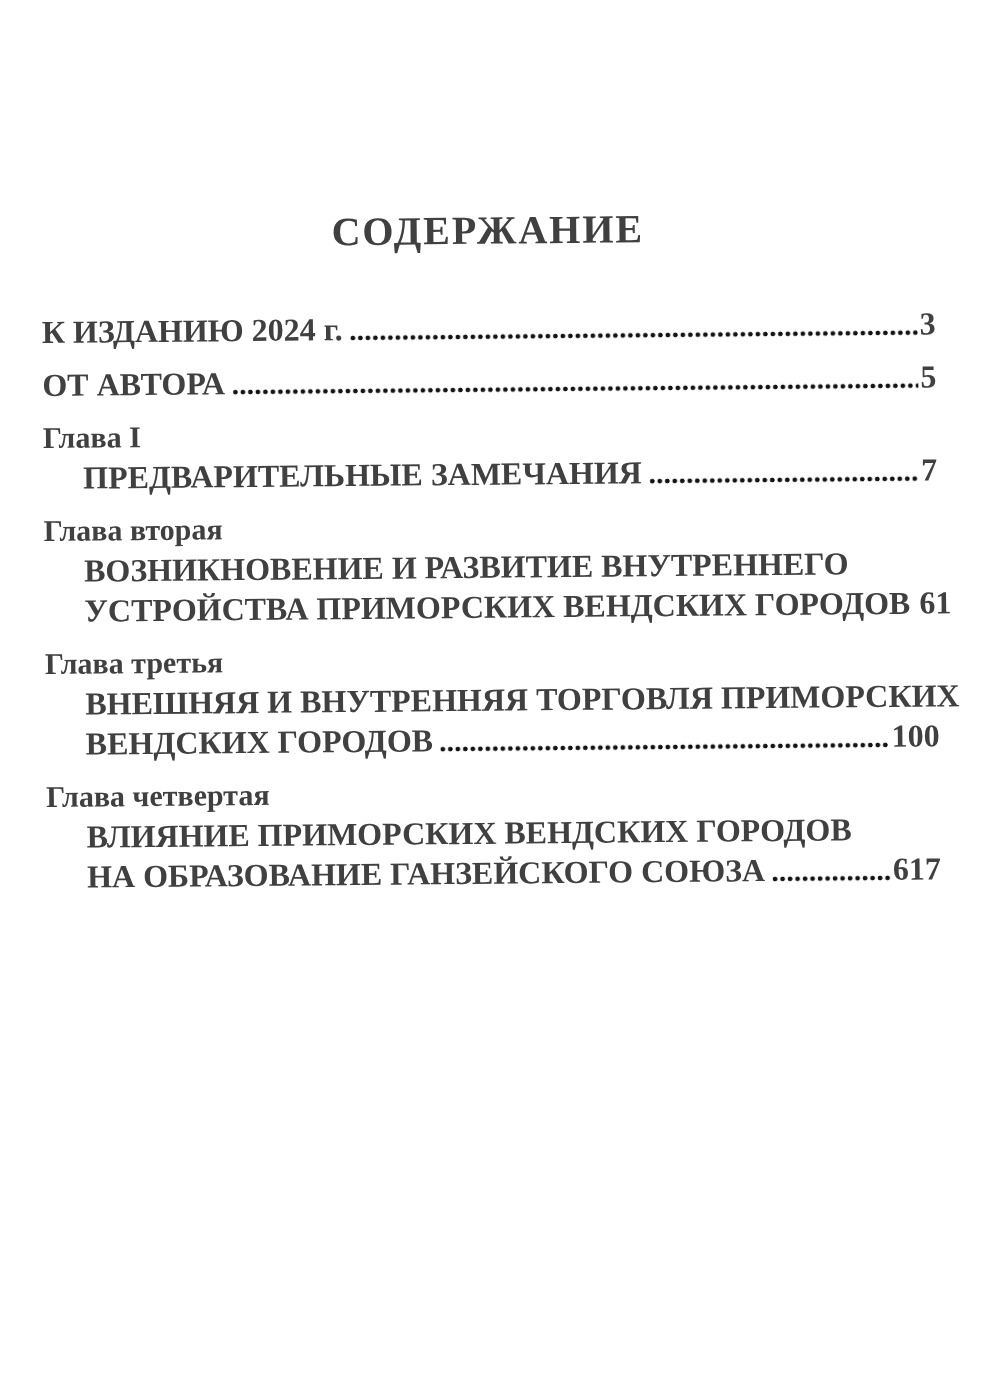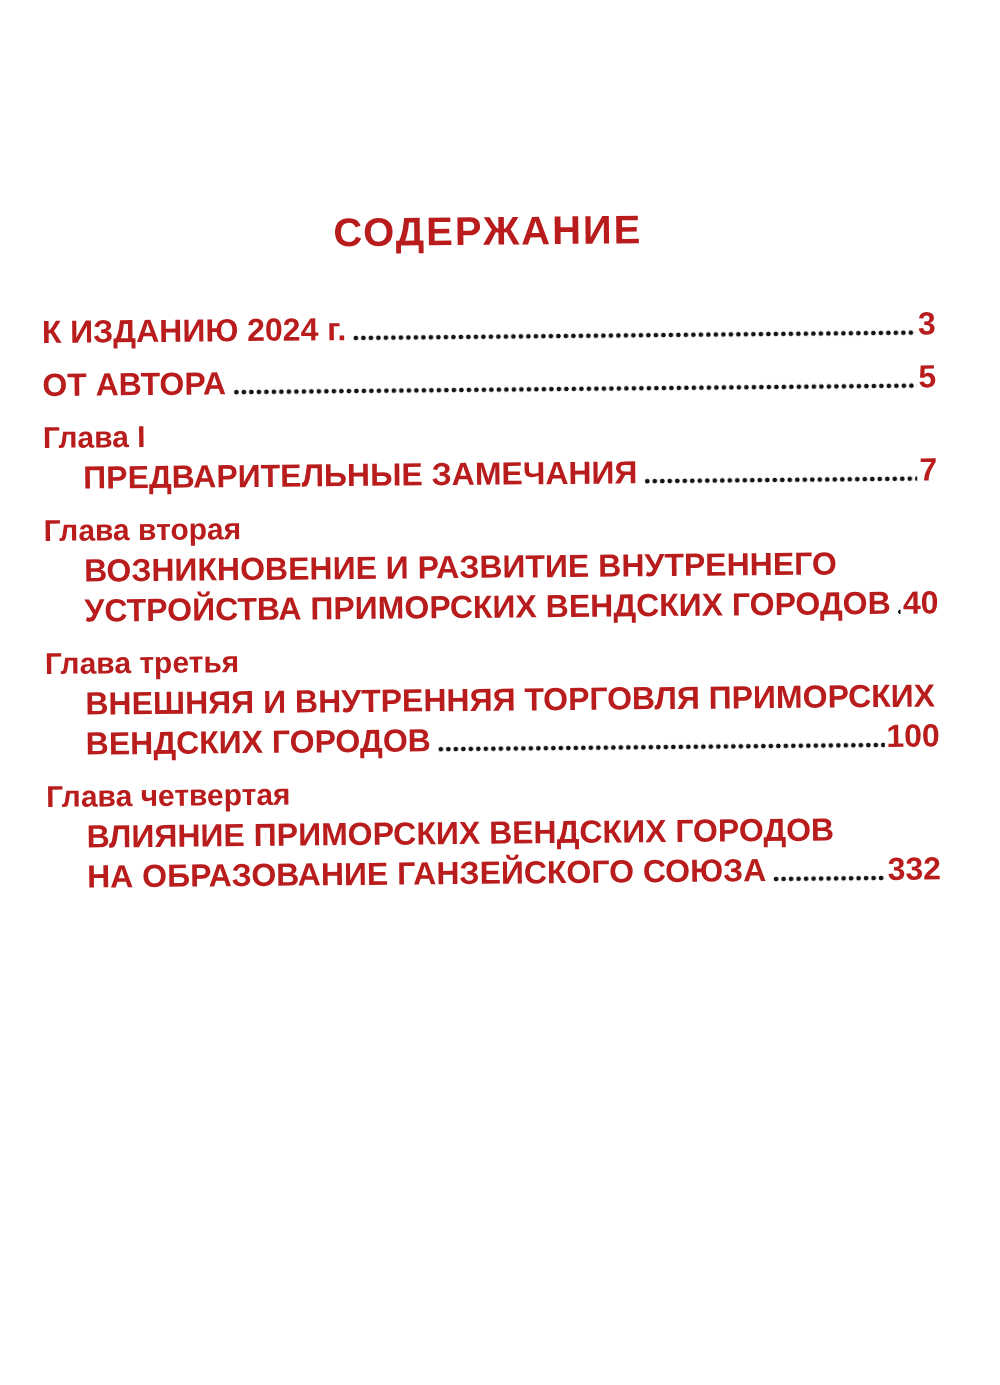--- a/index.html
+++ b/index.html
@@ -7,22 +7,22 @@
     padding: 0;
     width: 1000px;
     height: 1385px;
     background: #ffffff;
     overflow: hidden;
   }
   .sheet {
     position: absolute;
     inset: 0;
     background: #ffffff;
-    font-family: Liberation Sans, sans-serif;
-    color: #b91c1c;
+    font-family: Liberation Serif, serif;
+    color: #404040;
   }
   
   .content {
     position: absolute;
     left: 44px;
     right: 62px;
     top: 212px;
     transform: rotate(-0.55deg);
     transform-origin: 0 50%;
   }
@@ -89,36 +89,36 @@
             <span class="dots"></span>
             <span class="page-num">7</span>
           </div>
         </div>
         <div class="entry">
           <div class="chapter-label">Глава вторая</div>
           <div class="line indent">ВОЗНИКНОВЕНИЕ И РАЗВИТИЕ ВНУТРЕННЕГО</div>
           <div class="line indent row">
             <span class="text">УСТРОЙСТВА ПРИМОРСКИХ ВЕНДСКИХ ГОРОДОВ</span>
             <span class="dots"></span>
-            <span class="page-num">40</span>
+            <span class="page-num">61</span>
           </div>
         </div>
         <div class="entry">
           <div class="chapter-label">Глава третья</div>
           <div class="line indent">ВНЕШНЯЯ И ВНУТРЕННЯЯ ТОРГОВЛЯ ПРИМОРСКИХ</div>
           <div class="line indent row">
             <span class="text">ВЕНДСКИХ ГОРОДОВ</span>
             <span class="dots"></span>
             <span class="page-num">100</span>
           </div>
         </div>
         <div class="entry">
           <div class="chapter-label">Глава четвертая</div>
           <div class="line indent">ВЛИЯНИЕ ПРИМОРСКИХ ВЕНДСКИХ ГОРОДОВ</div>
           <div class="line indent row">
             <span class="text">НА ОБРАЗОВАНИЕ ГАНЗЕЙСКОГО СОЮЗА</span>
             <span class="dots"></span>
-            <span class="page-num">332</span>
+            <span class="page-num">617</span>
           </div>
         </div>
       </main>
   </div>
 </div>
 
 </body></html>

